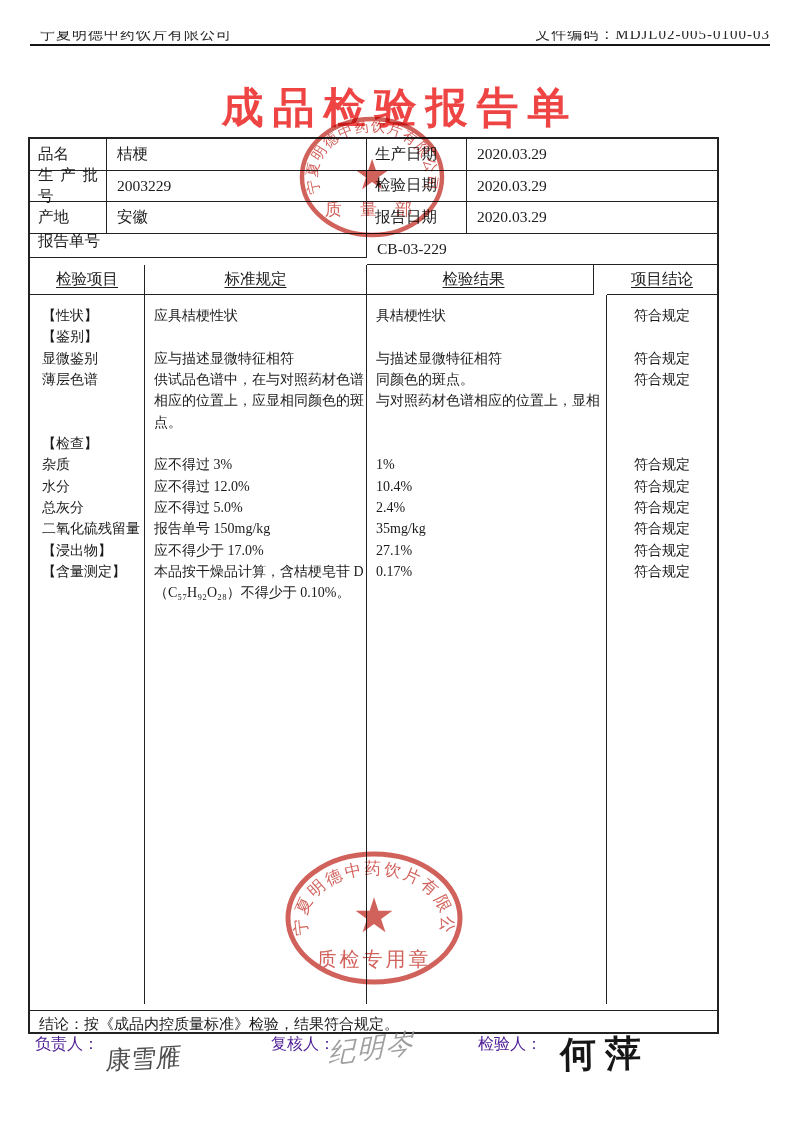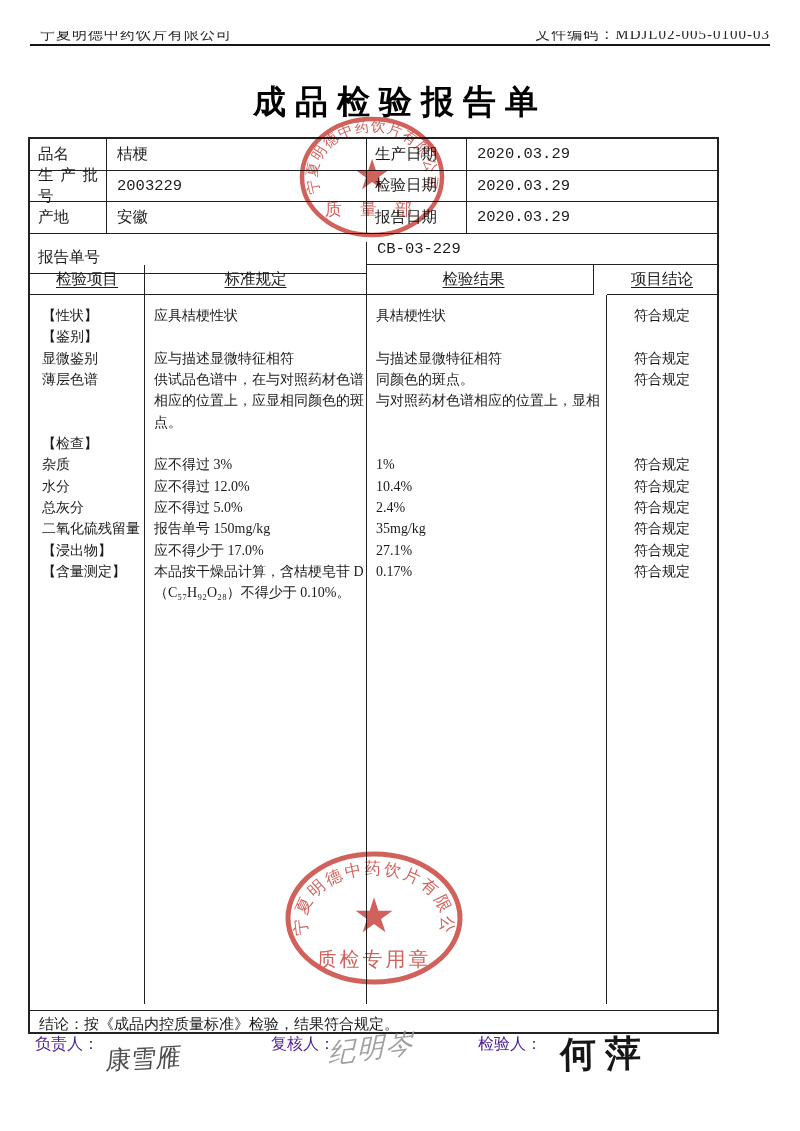--- a/index.html
+++ b/index.html
@@ -10,29 +10,29 @@
   .page-header{position:absolute;left:30px;top:0;width:740px;height:44px;
                border-bottom:2px solid #151515;}
   .hdr-clip{position:absolute;bottom:1px;height:12px;overflow:hidden;}
   .hdr-clip>span{display:block;position:relative;top:-6px;font-size:15px;color:#2a2a2a;
                  white-space:nowrap;letter-spacing:1px;}
   .hdr-left{left:10px;}
   .hdr-right{right:0px;}
 
   
   .doc-title{position:absolute;left:0;top:80px;width:100%;text-align:center;
-             font-size:33px;font-weight:bold;letter-spacing:9px;color:#000000;}
+             font-size:42px;font-weight:bold;letter-spacing:9px;color:#ef4444;}
 
   
   .doc-table{position:absolute;left:28px;top:137px;width:687px;height:893px;
              border:2px solid #222;box-sizing:content-box;font-size:15.5px;}
   .cell{position:absolute;box-sizing:border-box;overflow:visible;}
   .bd-r{border-right:1px solid #222;}
   .bd-b{border-bottom:1px solid #222;}
-  .vcenter{display:flex;align-items:center;font-family:Liberation Mono, monospace;}
+  .vcenter{display:flex;align-items:center;}
   .just{ text-align:justify; text-align-last:justify; }
   .pl8{padding-left:8px;padding-right:8px;}
   .pl10{padding-left:10px;}
 
   
   .col-h{font-size:15.5px;display:flex;align-items:center;justify-content:center;}
   .col-h span{text-decoration:underline;text-underline-offset:3px;}
 
   
   .bcol{position:absolute;top:0;height:709px;box-sizing:border-box;padding-top:10px;
@@ -88,21 +88,21 @@
     <div class="cell bd-r bd-b vcenter just pl8" style="left:0;top:31.5px;width:77px;height:31.5px;">生产批号</div>
     <div class="cell bd-r bd-b vcenter pl10" style="left:77px;top:31.5px;width:260px;height:31.5px;">2003229</div>
     <div class="cell bd-r bd-b vcenter pl8" style="left:337px;top:31.5px;width:100px;height:31.5px;">检验日期</div>
     <div class="cell bd-b vcenter pl10" style="left:437px;top:31.5px;width:250px;height:31.5px;">2020.03.29</div>
 
     <div class="cell bd-r bd-b vcenter just pl8" style="left:0;top:63px;width:77px;height:31.5px;">产地</div>
     <div class="cell bd-r bd-b vcenter pl10" style="left:77px;top:63px;width:260px;height:31.5px;">安徽</div>
     <div class="cell bd-r bd-b vcenter pl8" style="left:337px;top:63px;width:100px;height:31.5px;text-align:right;">报告日期</div>
     <div class="cell bd-b vcenter pl10" style="left:437px;top:63px;width:250px;height:31.5px;">2020.03.29</div>
 
-    <div class="cell bd-r bd-b vcenter pl8" style="left:0;top:103px;width:337px;height:31.5px;">报告单号</div>
+    <div class="cell bd-r bd-b vcenter pl8" style="left:0;top:87px;width:337px;height:31.5px;">报告单号</div>
     <div class="cell bd-b vcenter pl10" style="left:337px;top:94.5px;width:350px;height:31.5px;">CB-03-229</div>
 
     <div class="cell bd-r bd-b col-h" style="left:0;top:126px;width:115px;height:30px;">
       <span>检验项目</span>
       </div>
     <div class="cell bd-r bd-b col-h" style="left:115px;top:126px;width:222px;height:30px;">
       <span>标准规定</span>
       </div>
     <div class="cell bd-r bd-b col-h" style="left:324px;top:126px;width:240px;height:30px;">
       <span>检验结果</span>

